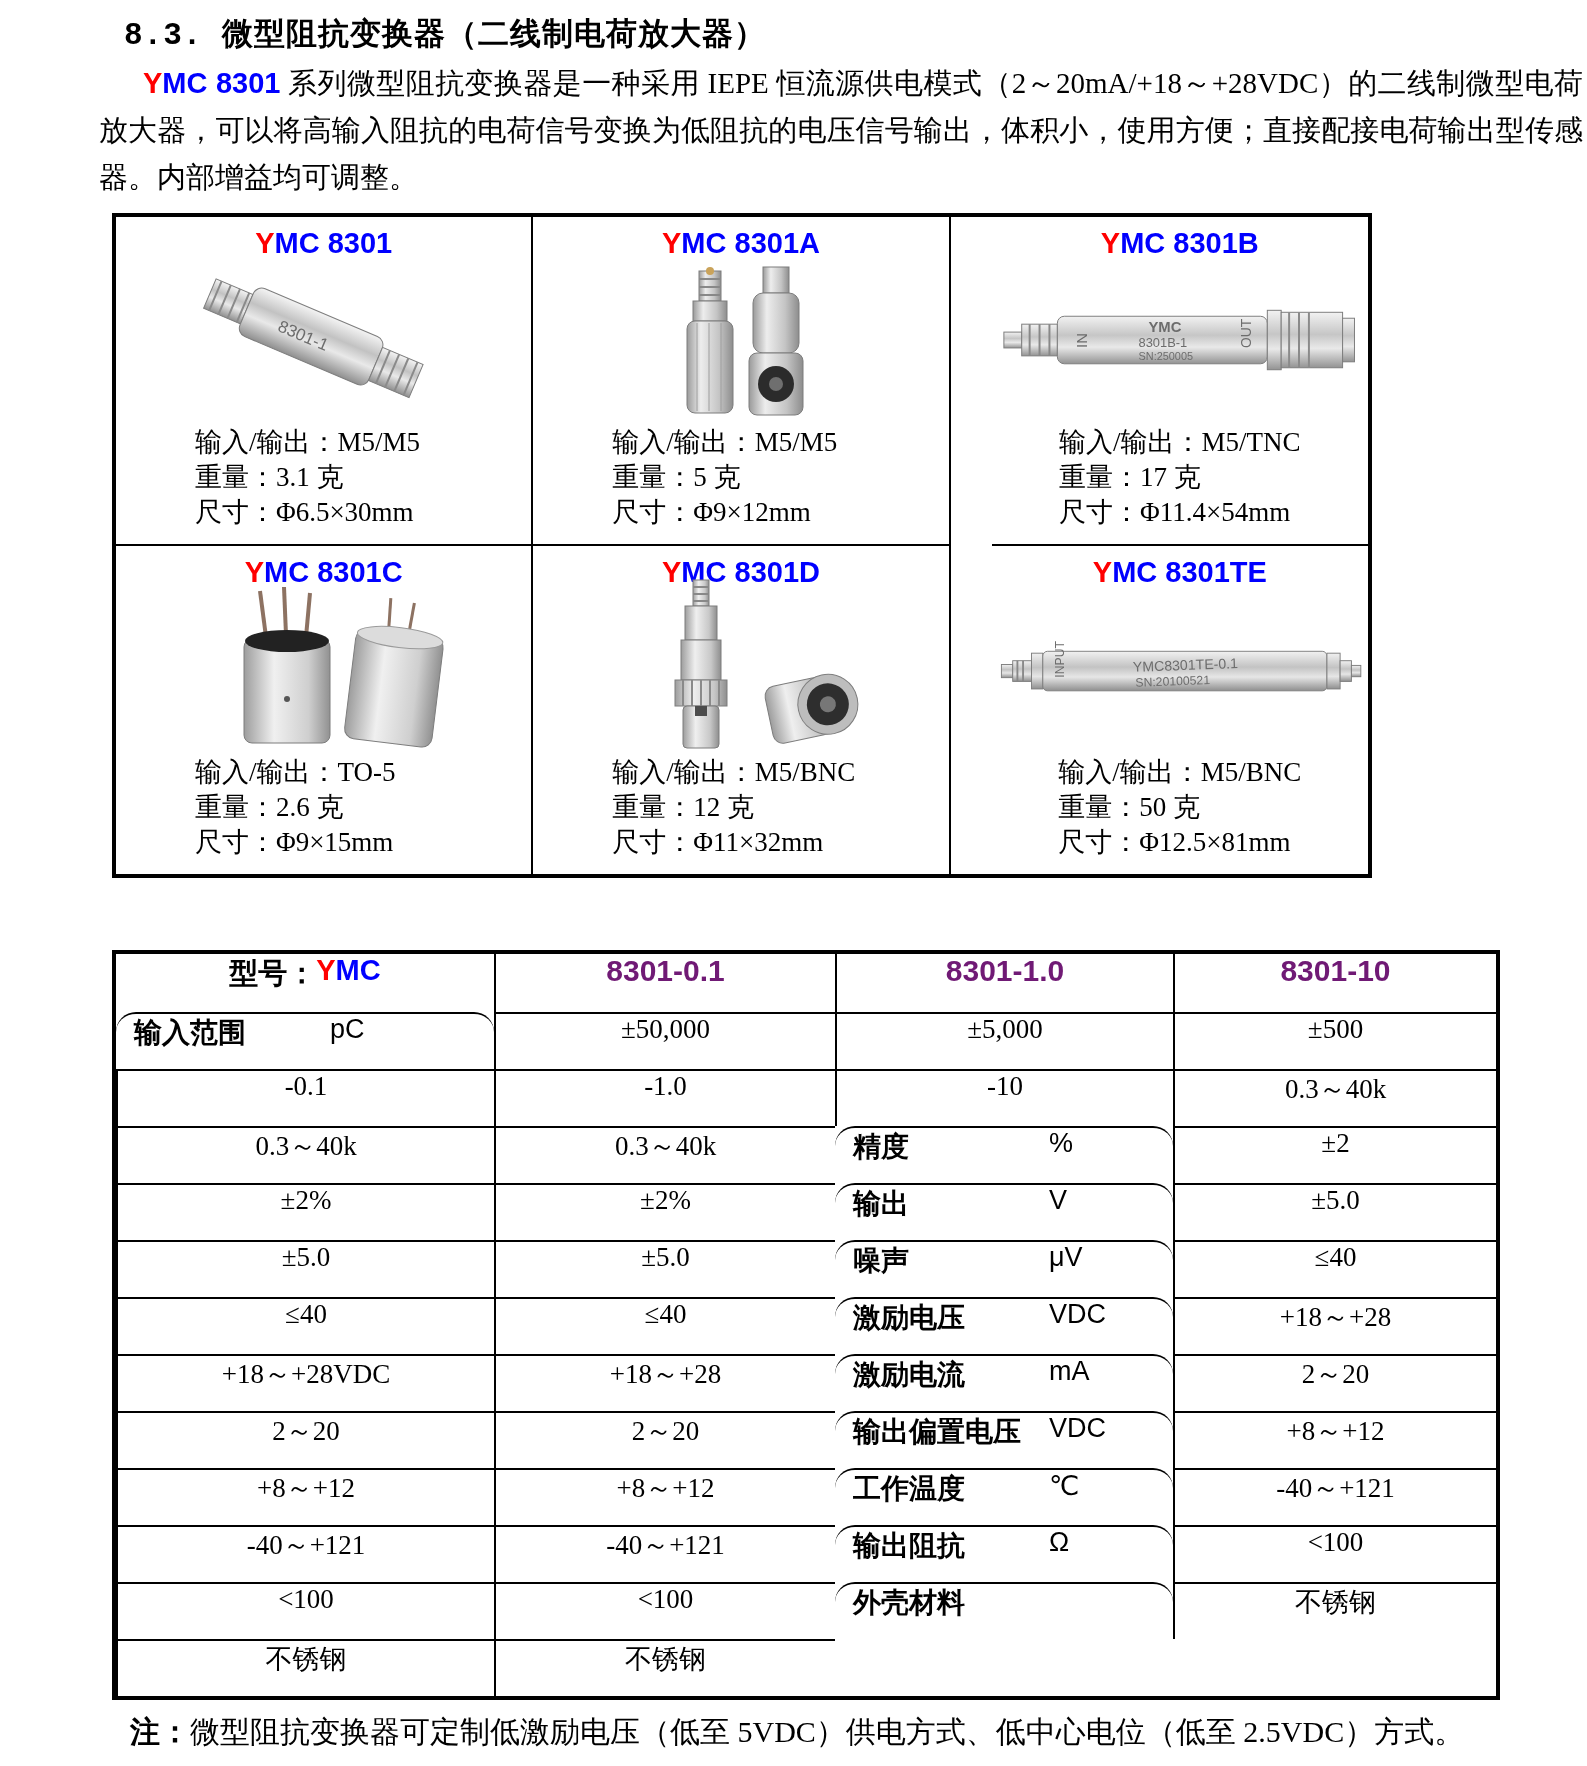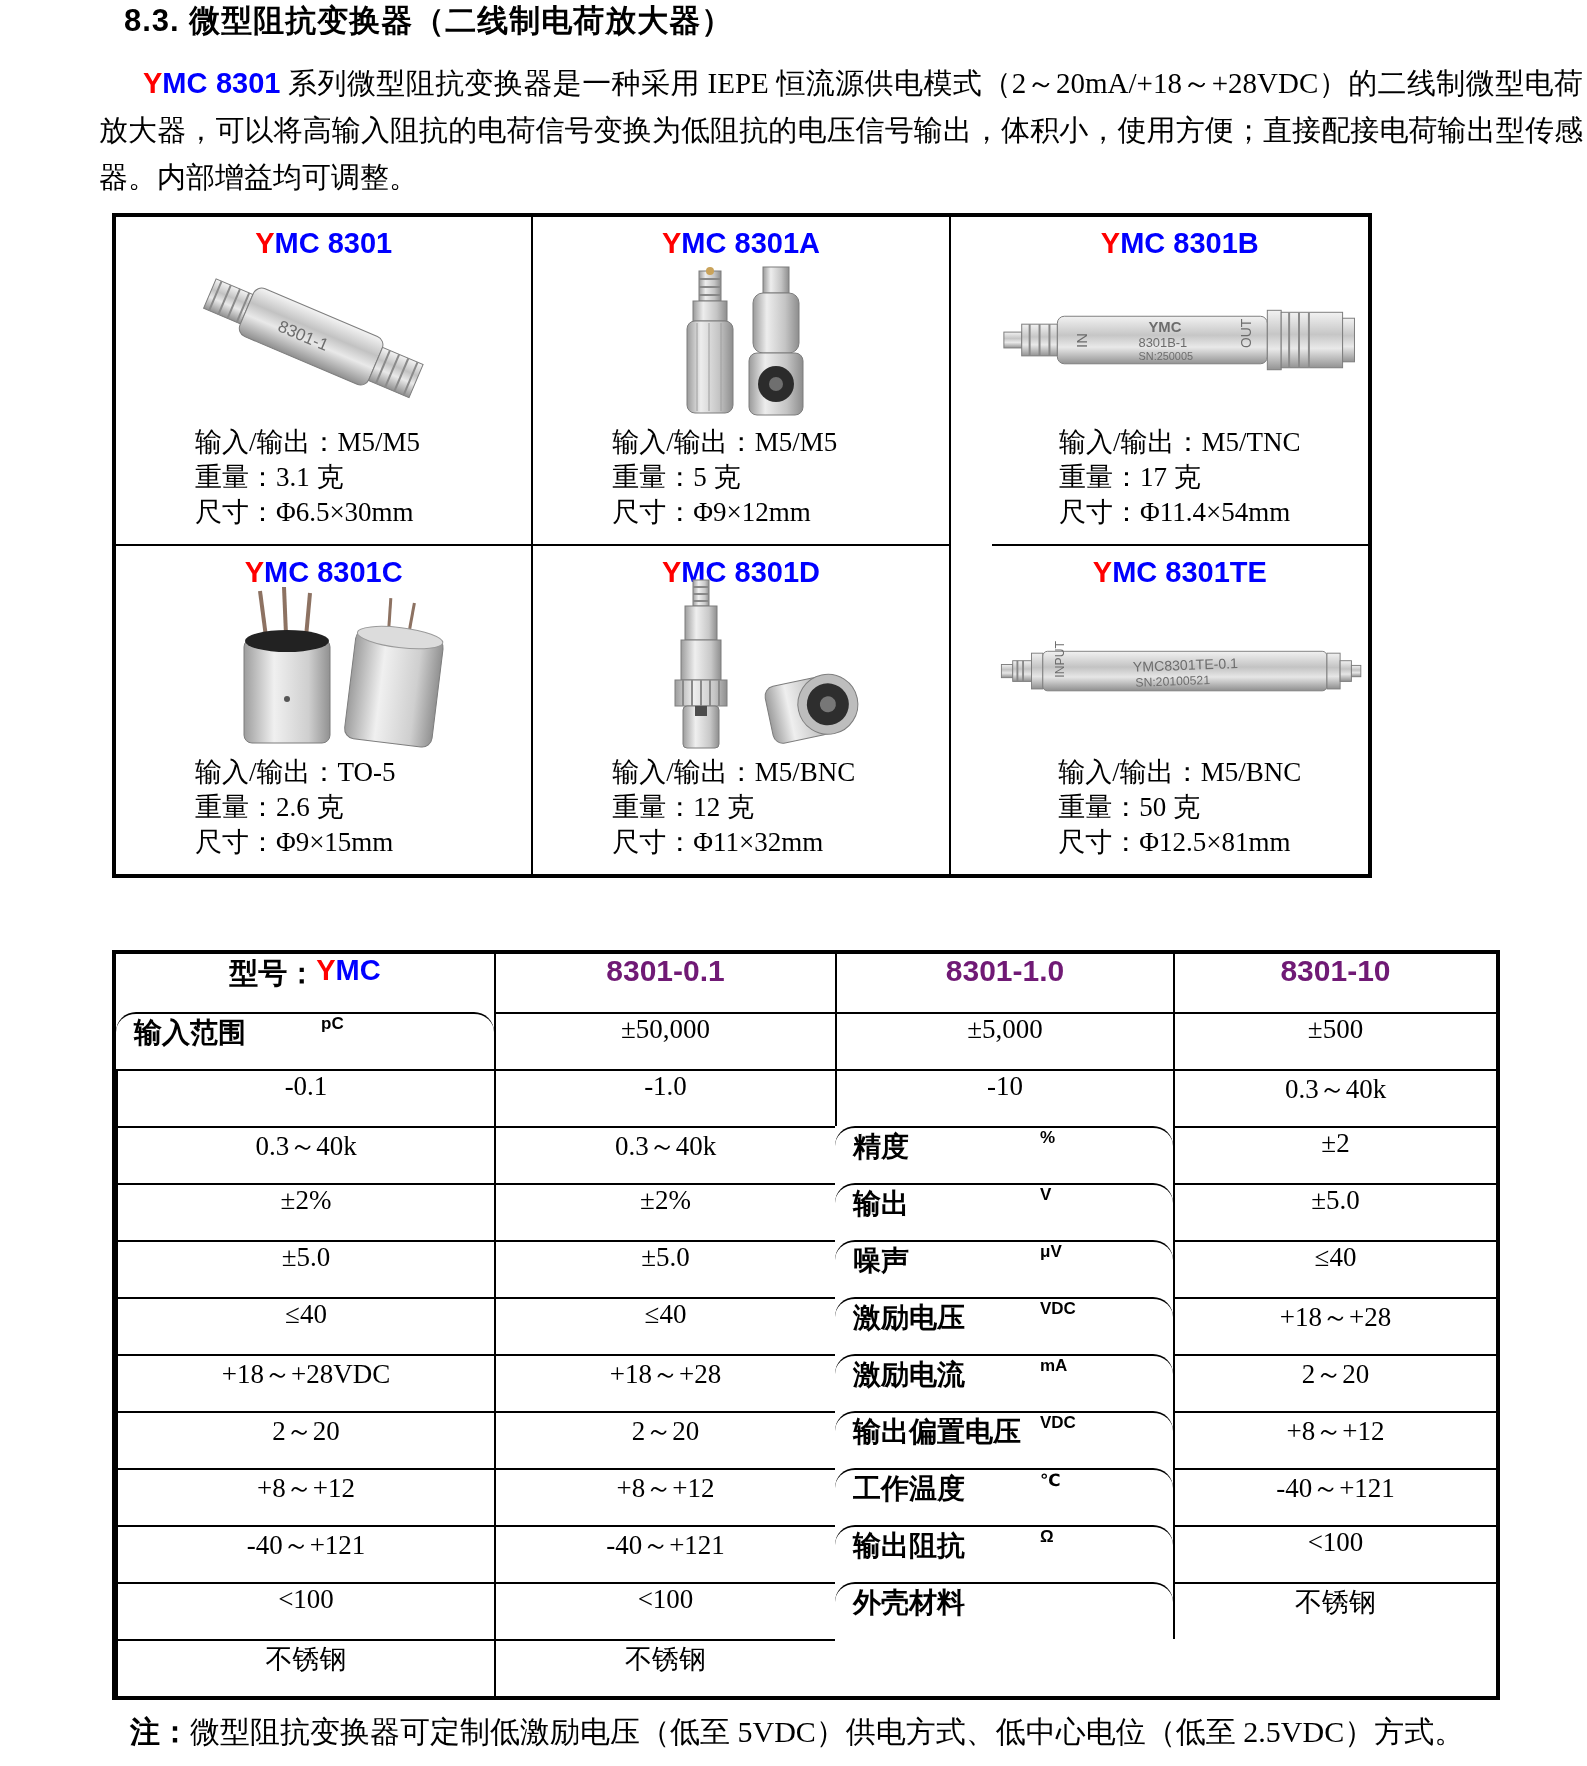--- a/index.html
+++ b/index.html
@@ -2,22 +2,22 @@
 <html><head>
 <meta charset="utf-8">
 <style>
   html,body{margin:0;padding:0;background:#ffffff;}
   body{position:relative;width:1587px;height:1766px;overflow:hidden;
        font-family:"Liberation Serif","DejaVu Serif",serif;color:#000;}
   .sans{font-family:"Liberation Sans","DejaVu Sans",sans-serif;}
   .serif{font-family:"Liberation Serif","DejaVu Serif",serif;}
 
   
-  #heading{position:absolute;left:124px;top:0;font-size:31px;font-weight:bold;
-           font-family:Liberation Sans, sans-serif;letter-spacing:1px;}
+  #heading{position:absolute;left:124px;top:13px;font-size:31px;font-weight:bold;
+           font-family:Liberation Mono, monospace;letter-spacing:1px;}
   #intro{position:absolute;left:99px;top:60px;width:1484px;font-size:29px;
          line-height:47px;text-align:justify;text-indent:44px;}
   .brand-y{color:#ff0000;font-weight:bold;font-family:"Liberation Sans","DejaVu Sans",sans-serif;}
   .brand-b{color:#0000ff;font-weight:bold;font-family:"Liberation Sans","DejaVu Sans",sans-serif;}
 
   
   #product-grid{position:absolute;left:112px;top:213px;width:1260px;height:665px;
                 border:4px solid #000;display:grid;box-sizing:border-box;
                 grid-template-columns:1fr 1fr 1fr;grid-template-rows:1fr 1fr;background:#fff;}
   .pcell{border-right:2px solid #000;border-bottom:2px solid #000;
@@ -35,22 +35,22 @@
   #spec-table{position:absolute;left:112px;top:950px;width:1388px;
               border:4px solid #000;box-sizing:border-box;display:grid;
               grid-template-columns:378px 341px 338px 1fr;background:#fff;}
   .scell{height:57px;box-sizing:border-box;border-top:2px solid #000;
          display:flex;align-items:flex-start;justify-content:center;
          font-size:27px;}
   .scell.htop{border-top:none;height:58px;}
   .scell.vline{border-left:2px solid #000;}
   .label-cell{justify-content:flex-start;position:relative;padding-left:18px;border-radius:20px;}
   .row-label{font-weight:bold;font-size:28px;}
-  .row-unit{position:absolute;left:205px;font-family:"Liberation Sans","DejaVu Sans",sans-serif;
-            font-size:17px;font-weight:bold;}
+  .row-unit{position:absolute;left:214px;font-family:"Liberation Sans","DejaVu Sans",sans-serif;
+            font-size:27px;font-weight:normal;}
   .hmodel{font-size:29px;font-weight:bold;}
   .hcol{color:#701a75;font-weight:bold;font-size:30px;
         font-family:"Liberation Sans","DejaVu Sans",sans-serif;}
 
   
   #note{position:absolute;left:130px;top:1712px;width:1455px;font-size:30px;}
   #note .nlabel{font-weight:bold;}
 
   
   .etch{fill:#6d6d6d;font-family:"Liberation Sans","DejaVu Sans",sans-serif;}

